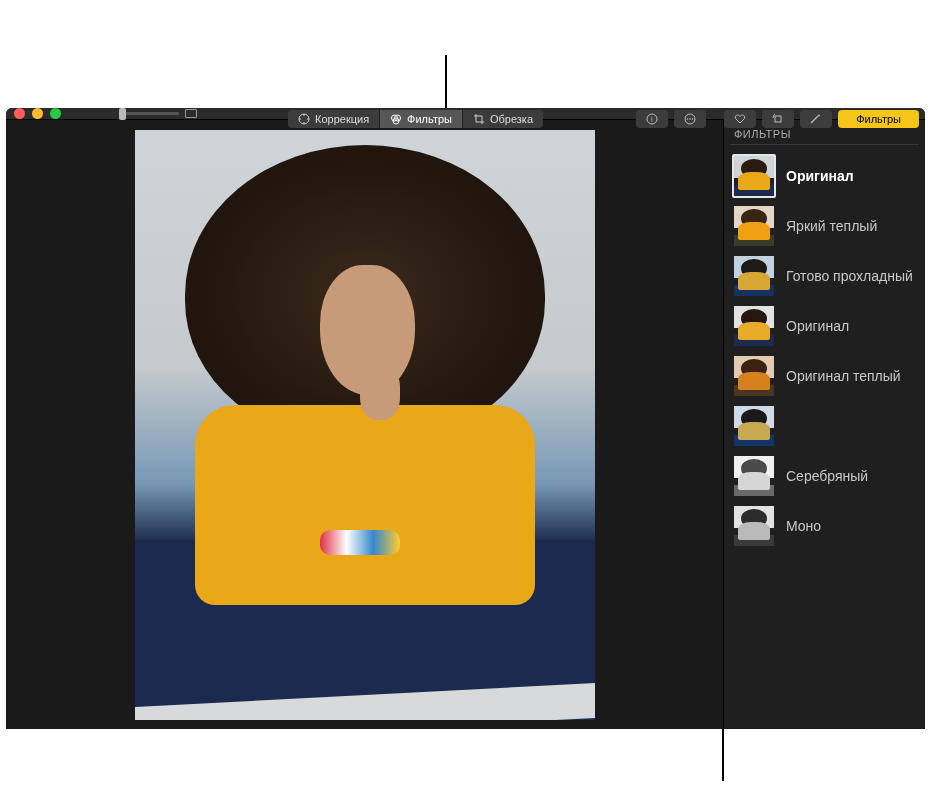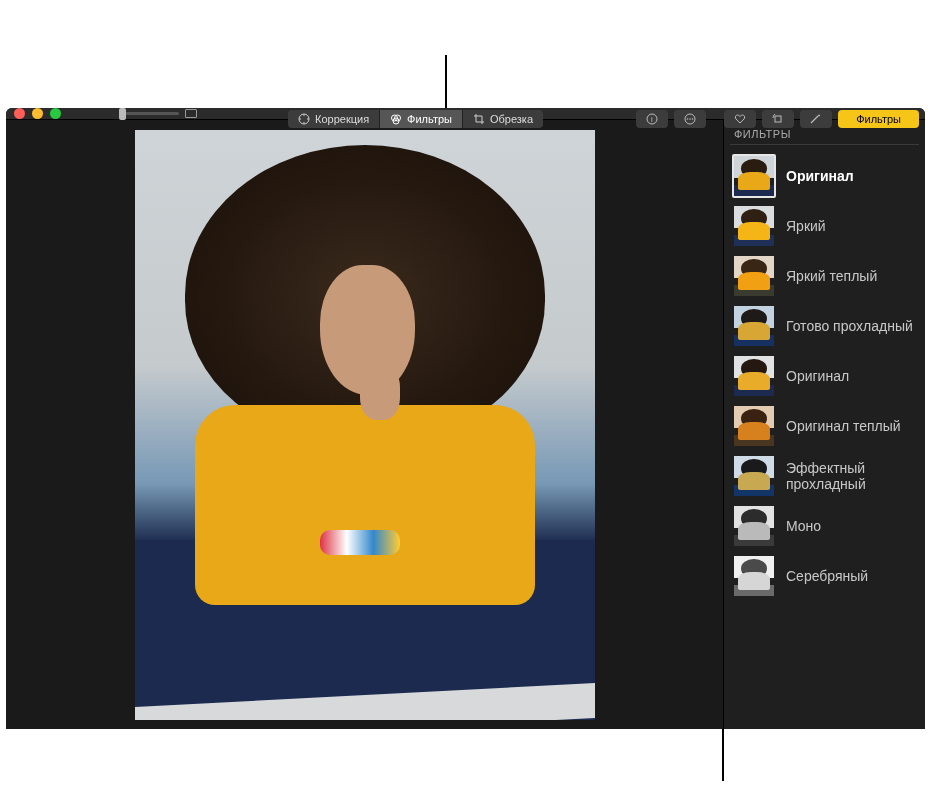--- a/index.html
+++ b/index.html
@@ -289,31 +289,20 @@
                 <div class="bot" style="background:#1b2a4e"></div>
                 <div class="hd" style="background:#2a1c11"></div>
                 <div class="body" style="background:#e8a818"></div>
               </div>
             </div>
             <span class="flabel">Оригинал</span>
           </div>
           <div class="filter-item">
             <div class="thumb-box">
               <div class="mini">
-                <div class="sky" style="background:#d9dde0"></div>
-                <div class="bot" style="background:#1e3058"></div>
-                <div class="hd" style="background:#2f2013"></div>
-                <div class="body" style="background:#f5b516"></div>
-              </div>
-            </div>
-            <span class="flabel">Яркий</span>
-          </div>
-          <div class="filter-item">
-            <div class="thumb-box">
-              <div class="mini">
                 <div class="sky" style="background:#e3d6c6"></div>
                 <div class="bot" style="background:#3a3a2f"></div>
                 <div class="hd" style="background:#3a2614"></div>
                 <div class="body" style="background:#f0a012"></div>
               </div>
             </div>
             <span class="flabel">Яркий теплый</span>
           </div>
           <div class="filter-item">
             <div class="thumb-box">
@@ -350,41 +339,40 @@
           </div>
           <div class="filter-item">
             <div class="thumb-box">
               <div class="mini">
                 <div class="sky" style="background:#cfdbe6"></div>
                 <div class="bot" style="background:#123466"></div>
                 <div class="hd" style="background:#1a1a1c"></div>
                 <div class="body" style="background:#c8a850"></div>
               </div>
             </div>
-            <span class="flabel">Эффектный прохладный</span>
+          </div>
+          <div class="filter-item">
+            <div class="thumb-box">
+              <div class="mini">
+                <div class="sky" style="background:#f0f0f0"></div>
+                <div class="bot" style="background:#6a6a6a"></div>
+                <div class="hd" style="background:#4a4a4a"></div>
+                <div class="body" style="background:#d6d6d6"></div>
+              </div>
+            </div>
+            <span class="flabel">Серебряный</span>
           </div>
           <div class="filter-item">
             <div class="thumb-box">
               <div class="mini">
                 <div class="sky" style="background:#e2e2e2"></div>
                 <div class="bot" style="background:#3a3a3a"></div>
                 <div class="hd" style="background:#2c2c2c"></div>
                 <div class="body" style="background:#bababa"></div>
               </div>
             </div>
             <span class="flabel">Моно</span>
           </div>
-          <div class="filter-item">
-            <div class="thumb-box">
-              <div class="mini">
-                <div class="sky" style="background:#f0f0f0"></div>
-                <div class="bot" style="background:#6a6a6a"></div>
-                <div class="hd" style="background:#4a4a4a"></div>
-                <div class="body" style="background:#d6d6d6"></div>
-              </div>
-            </div>
-            <span class="flabel">Серебряный</span>
-          </div>
         </div>
     </div>
   </div>
 
 </div>
 
 </body></html>

